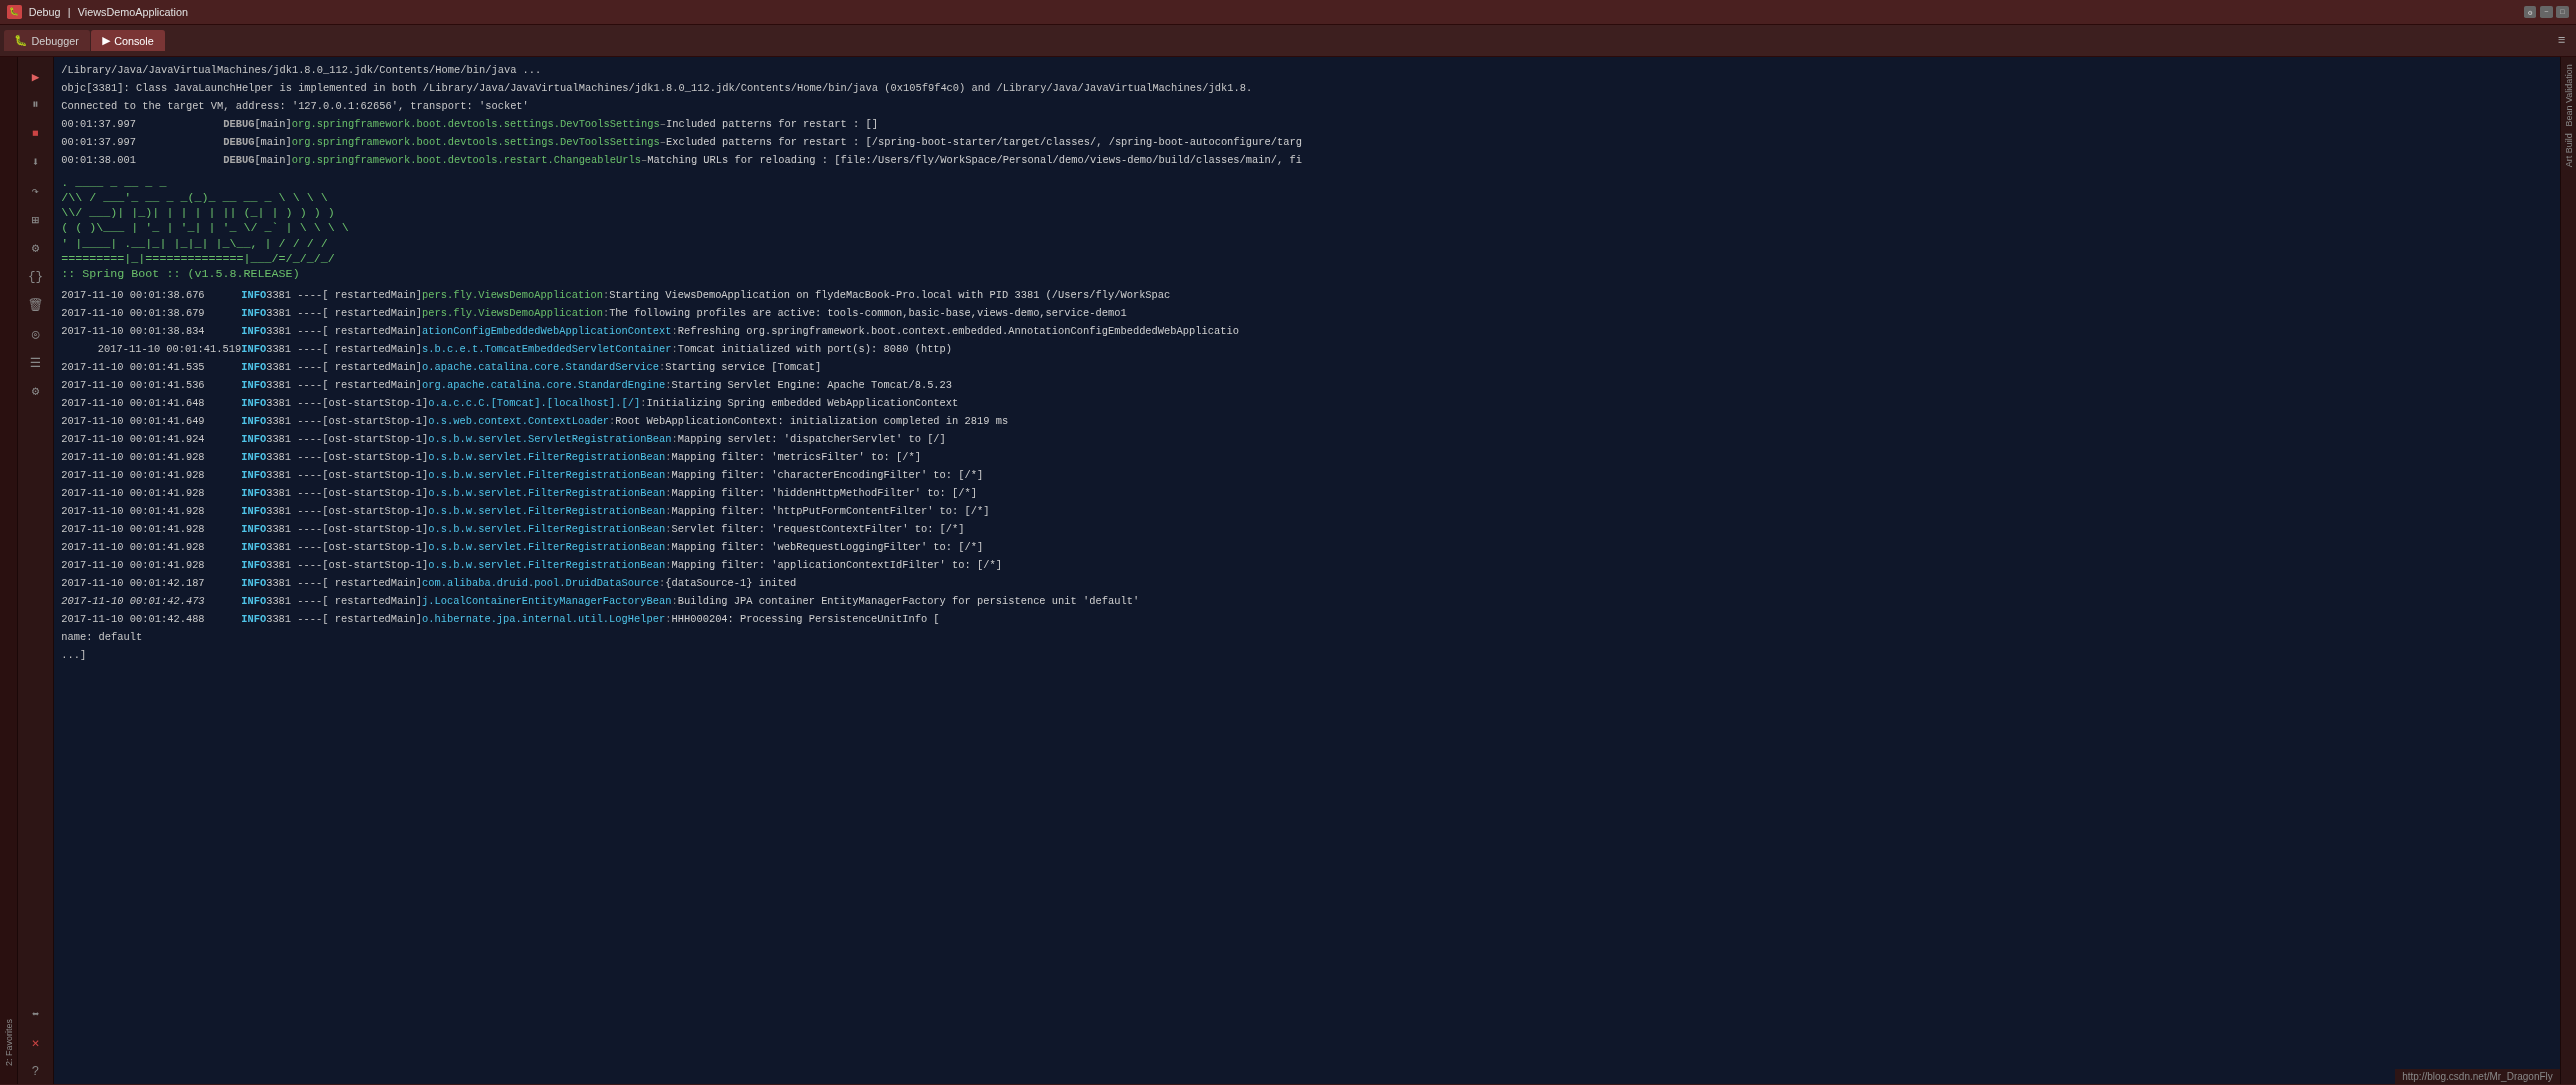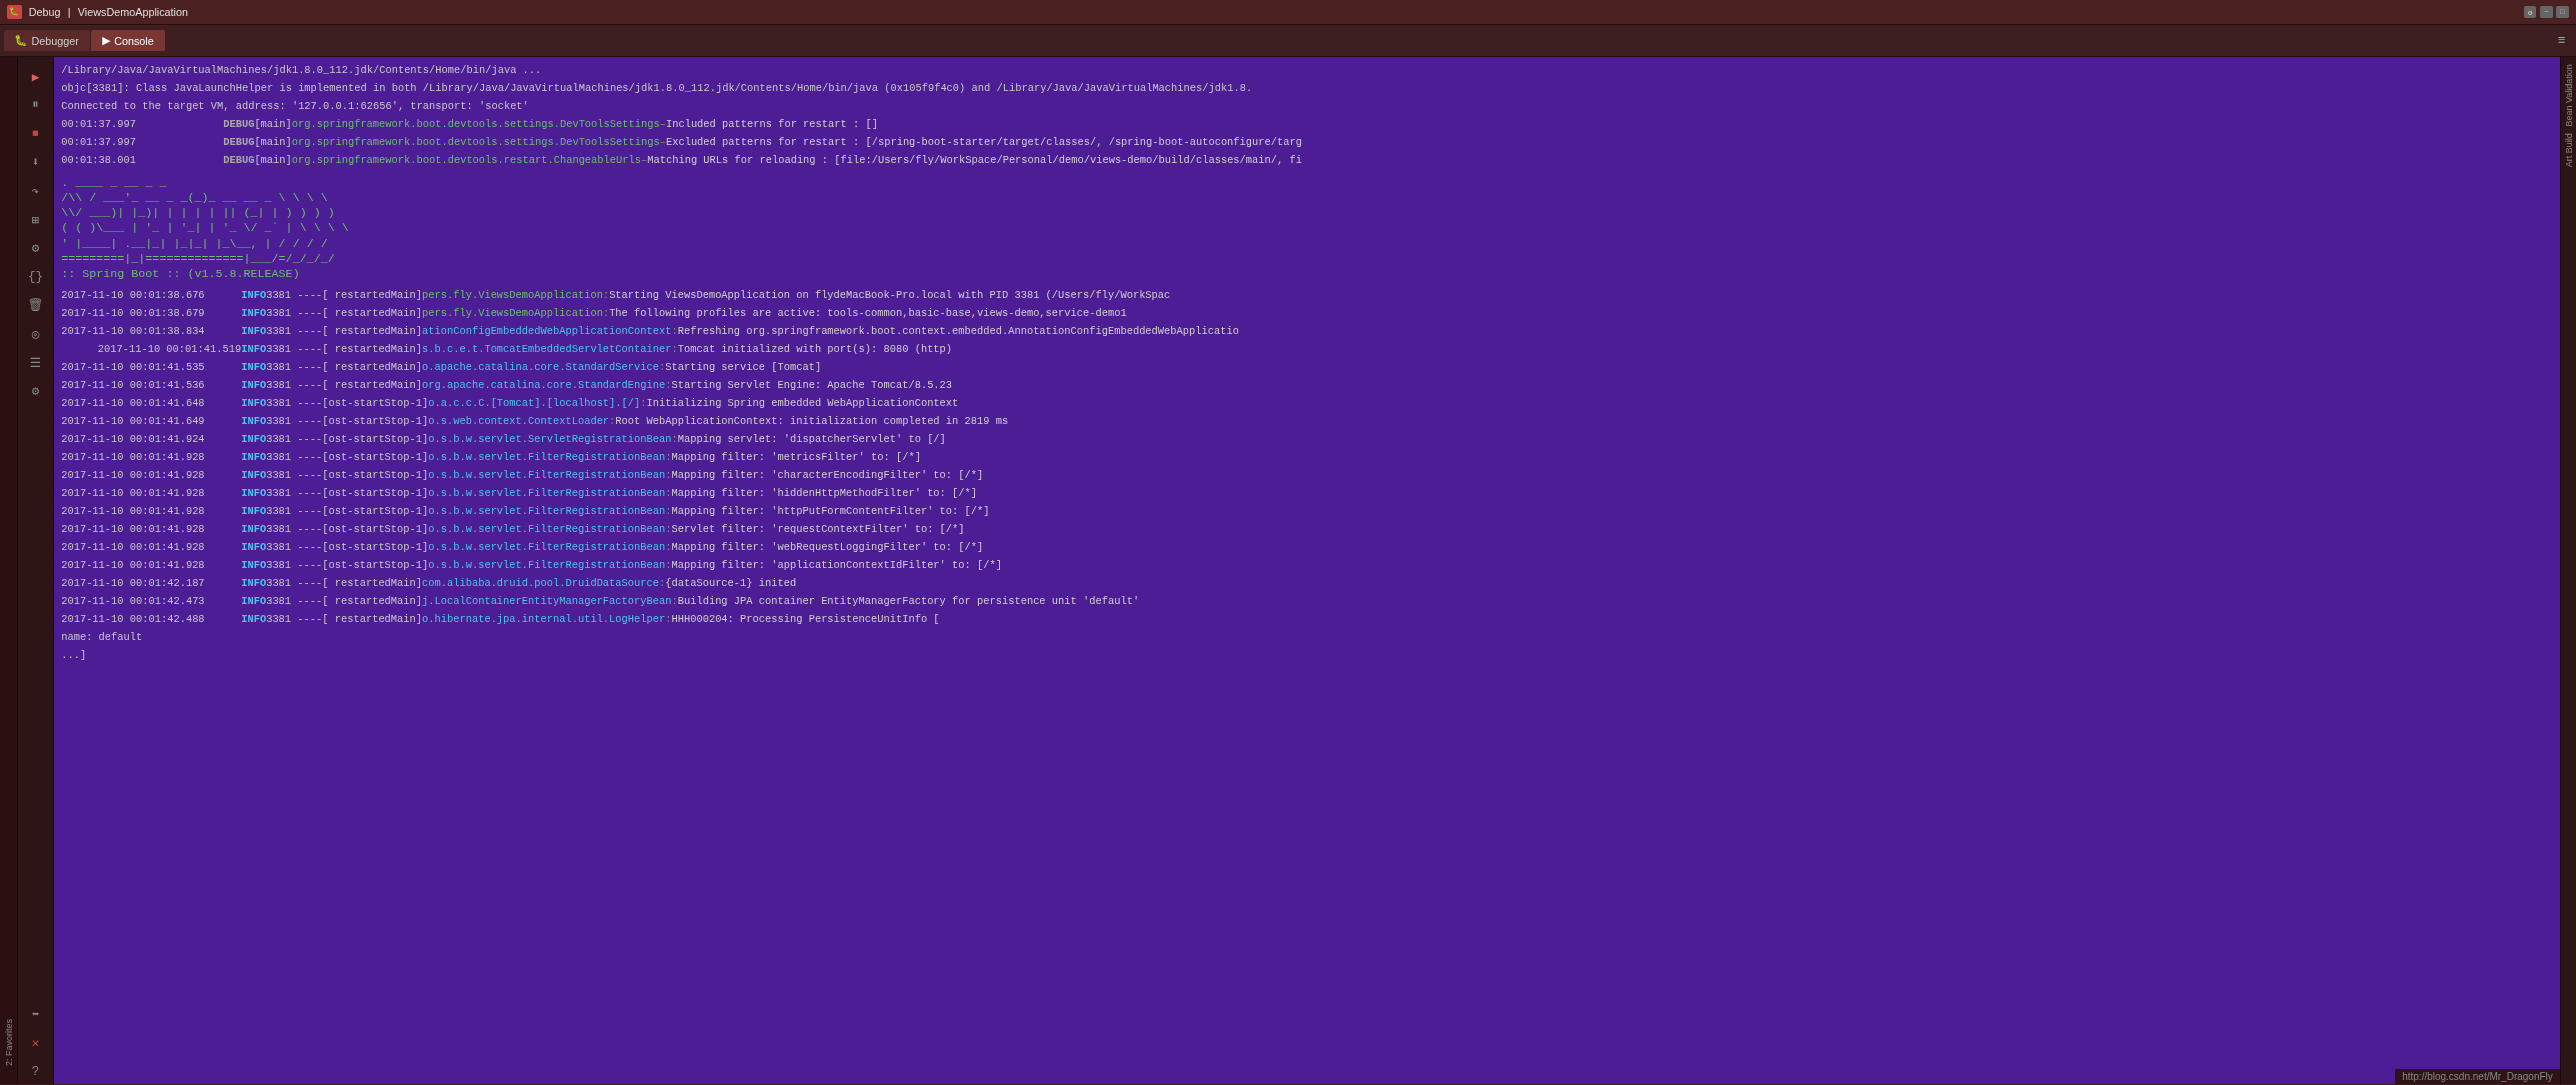--- a/index.html
+++ b/index.html
@@ -117,21 +117,21 @@
       text-orientation: mixed;
       transform: rotate(180deg);
       font-family: sans-serif;
       font-size: 9px;
       color: #888;
       padding: 3.6px 0;
       cursor: pointer;
     }
     .console-area {
       flex: 1;
-      background: #4c1d95;
+      background: #0f172a;
       overflow: hidden;
       position: relative;
     }
     .console-content {
       padding: 3.6px 7.2px;
       height: 100%;
       overflow-y: auto;
       overflow-x: hidden;
     }
     .log-line {
@@ -423,21 +423,21 @@
         <div class="log-line">
           <span class="log-timestamp" style="min-width: 180px;">2017-11-10 00:01:42.187 </span>
           <span class="log-level-info">INFO </span>
           <span class="log-pid">3381 ---- </span>
           <span class="log-thread">[  restartedMain] </span>
           <span class="log-class-cyan">com.alibaba.druid.pool.DruidDataSource</span>
           <span class="log-separator"> : </span>
           <span class="log-message">{dataSource-1} inited</span>
         </div>
         <div class="log-line">
-          <span class="log-timestamp" style="min-width: 180px;">2017-11-10 00:01:42.473 </span>
+          <span class="log-timestamp" style="min-width: 180px; font-style: italic;">2017-11-10 00:01:42.473 </span>
           <span class="log-level-info">INFO </span>
           <span class="log-pid">3381 ---- </span>
           <span class="log-thread">[  restartedMain] </span>
           <span class="log-class-cyan">j.LocalContainerEntityManagerFactoryBean</span>
           <span class="log-separator"> : </span>
           <span class="log-message">Building JPA container EntityManagerFactory for persistence unit 'default'</span>
         </div>
         <div class="log-line">
           <span class="log-timestamp" style="min-width: 180px;">2017-11-10 00:01:42.488 </span>
           <span class="log-level-info">INFO </span>

